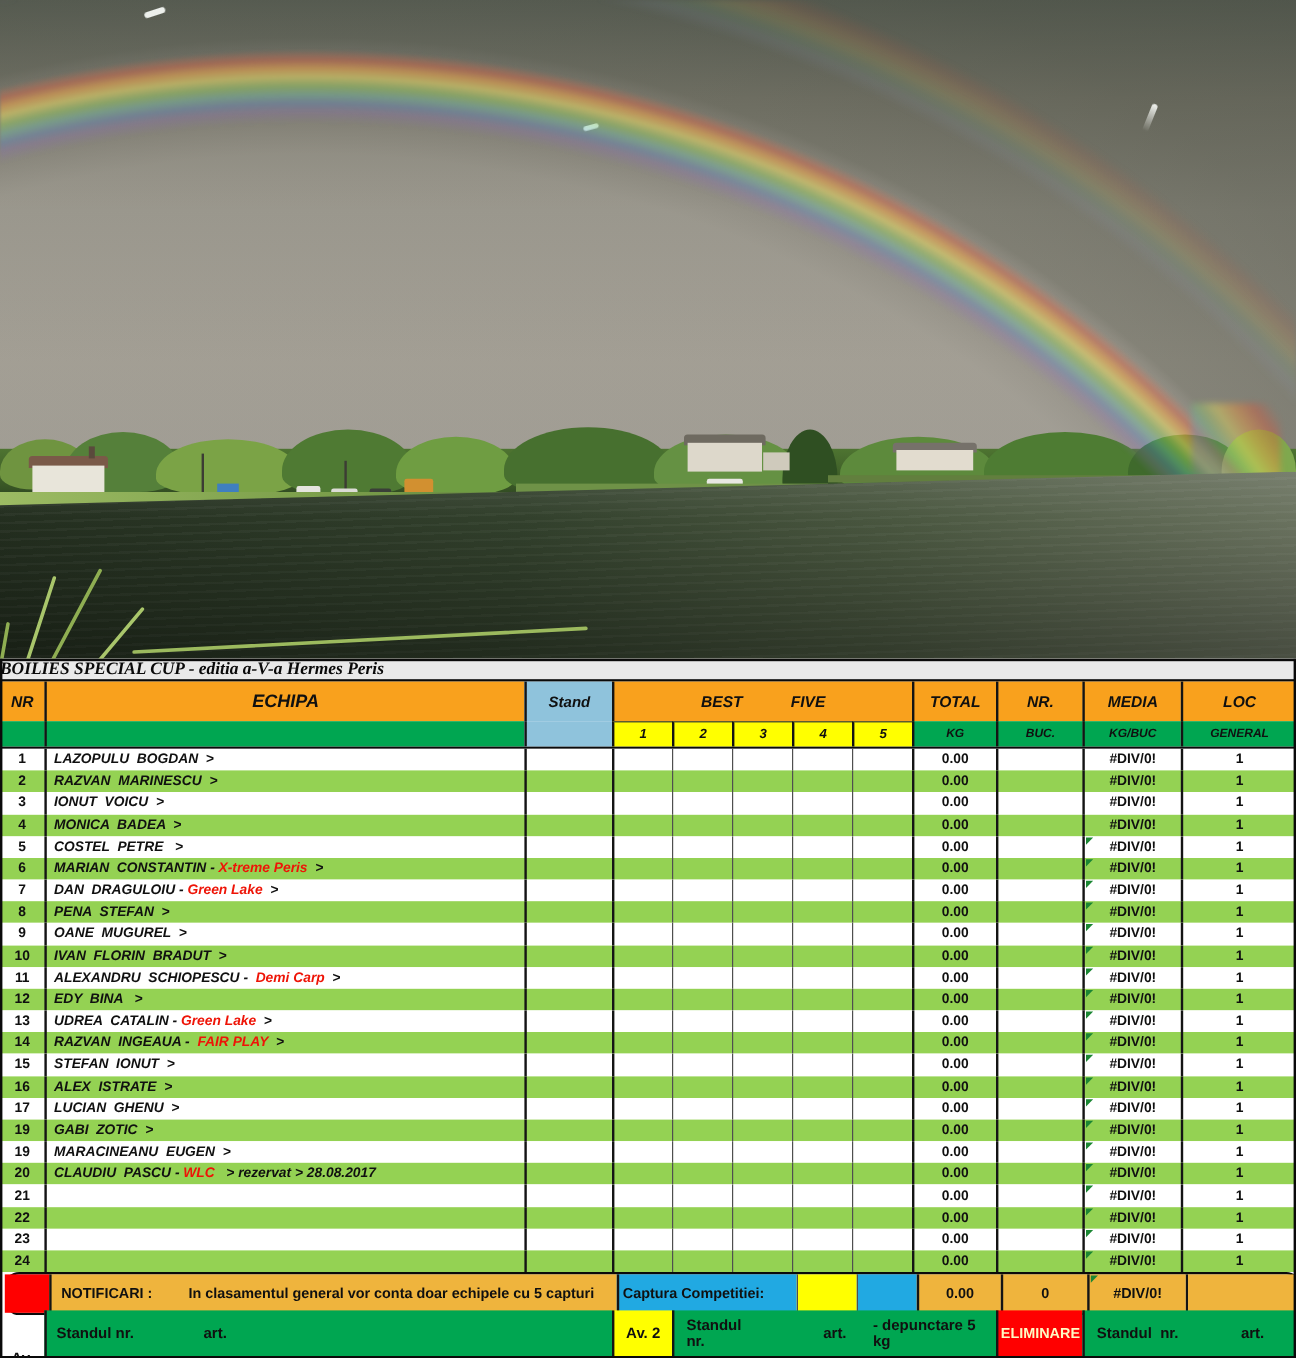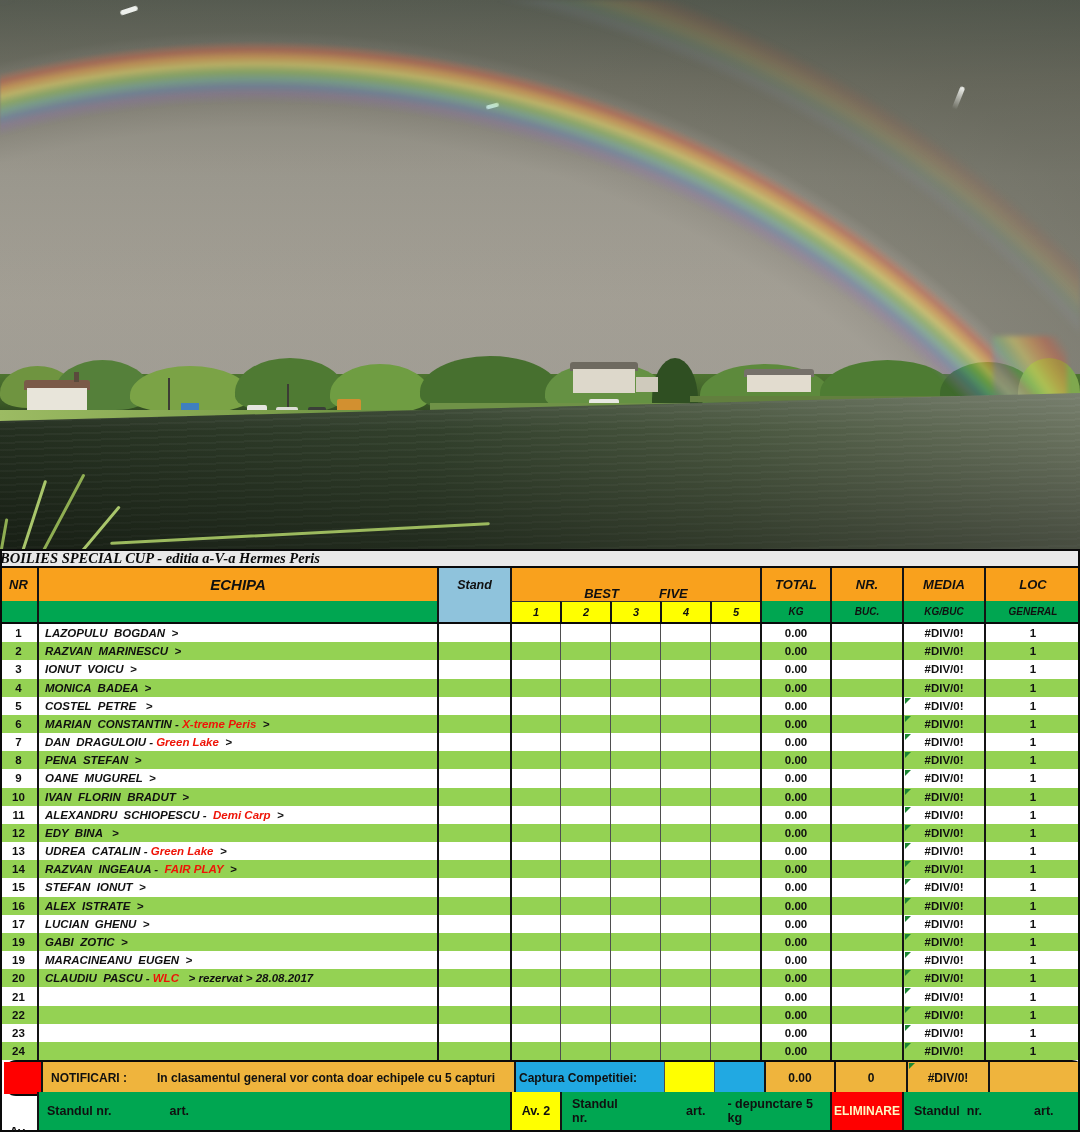--- a/index.html
+++ b/index.html
@@ -132,21 +132,21 @@
     <div class="blade" style="left:0px;top:518px;width:3px;height:62px;background:#8fae52;transform:rotate(10deg);"></div>
     <div class="blade" style="left:110px;top:532px;width:380px;height:3px;background:#9cba5e;transform:rotate(-3deg);"></div>
   </div>
 
   <div class="titlebar">BOILIES SPECIAL CUP - editia a-V-a Hermes Peris</div>
 
   <div class="h1">
     <div class="hc w-nr">NR</div>
     <div class="hc w-team bl2" style="font-size:15px;">ECHIPA</div>
     <div class="hc w-stand bl2 stand-bg" style="font-size:12.5px;">Stand</div>
-    <div class="hc bl2" style="width:250px;gap:40px;align-items:flex-end;">
+    <div class="hc bl2" style="width:250px;gap:40px;">
       <span>BEST</span>
       <span>FIVE</span>
     </div>
     <div class="hc w-total bl2">TOTAL</div>
     <div class="hc w-buc bl2">NR.</div>
     <div class="hc w-media bl2">MEDIA</div>
     <div class="hc w-loc bl2">LOC</div>
   </div>
 
   <div class="h2">

